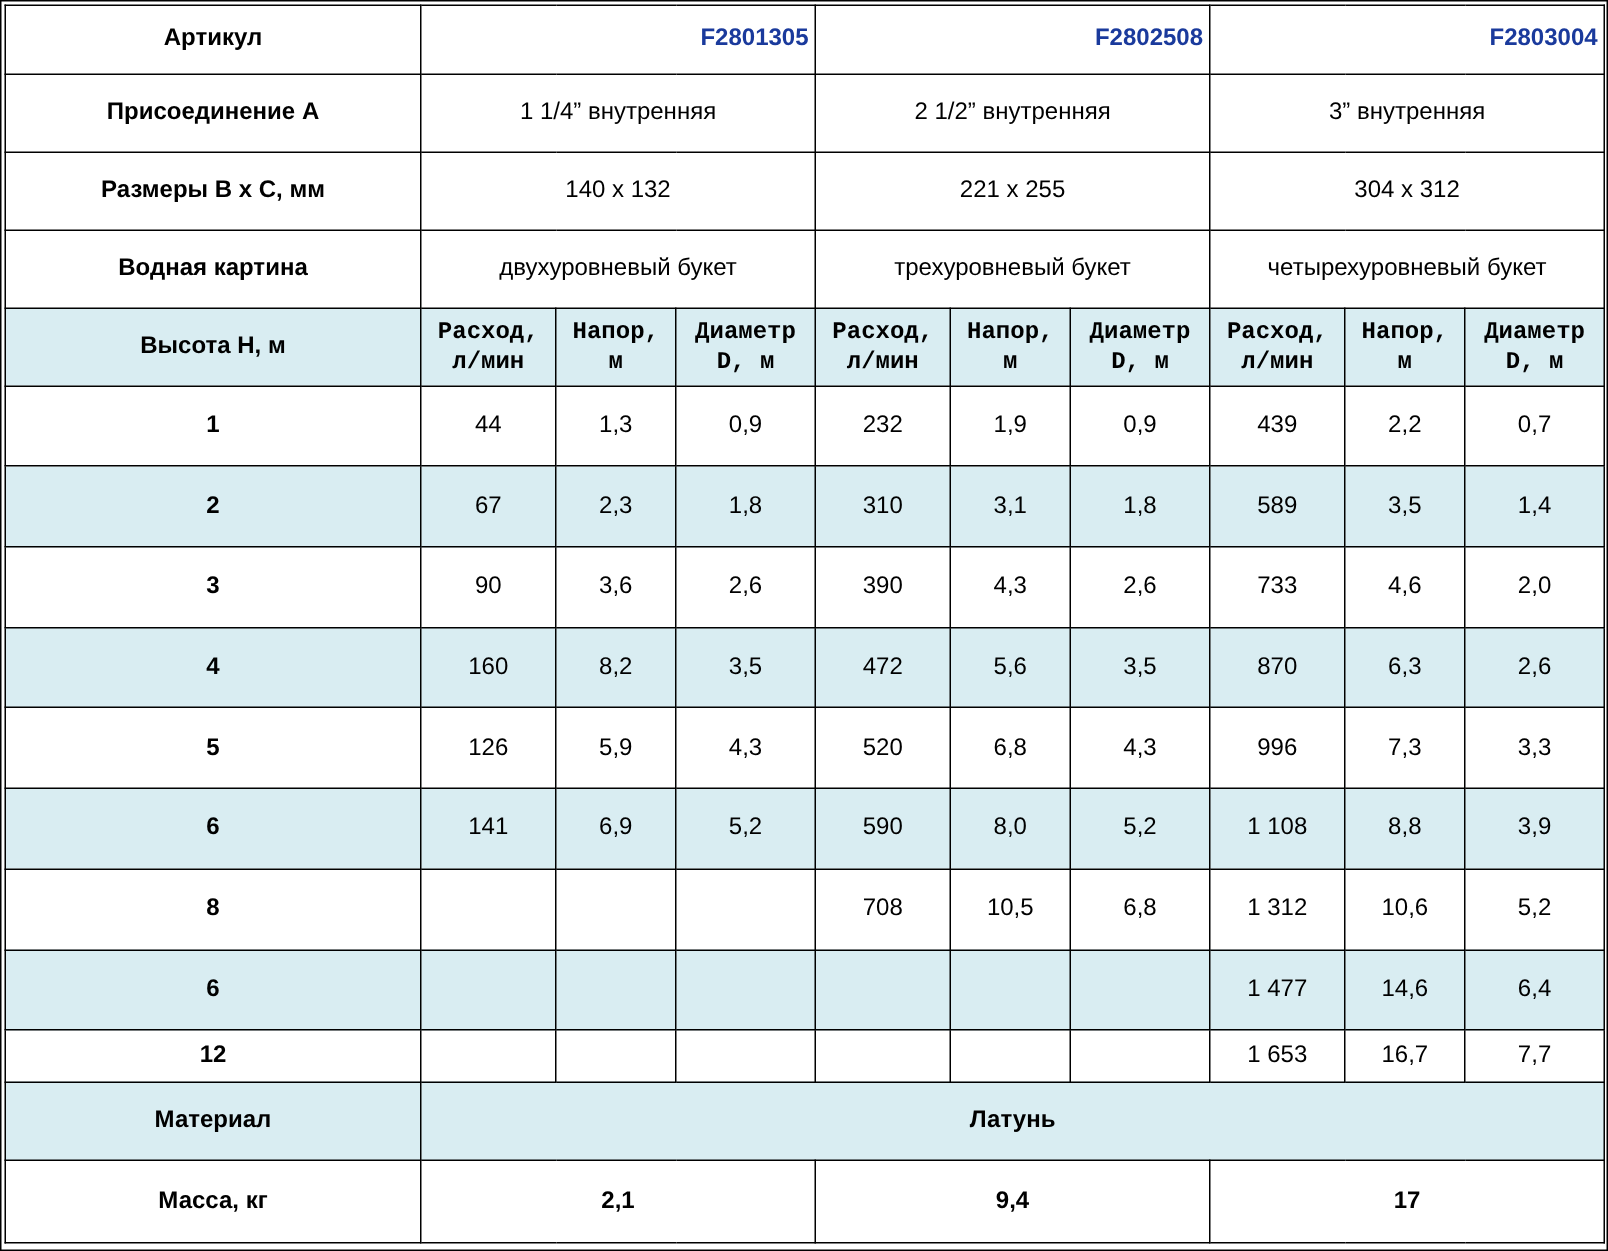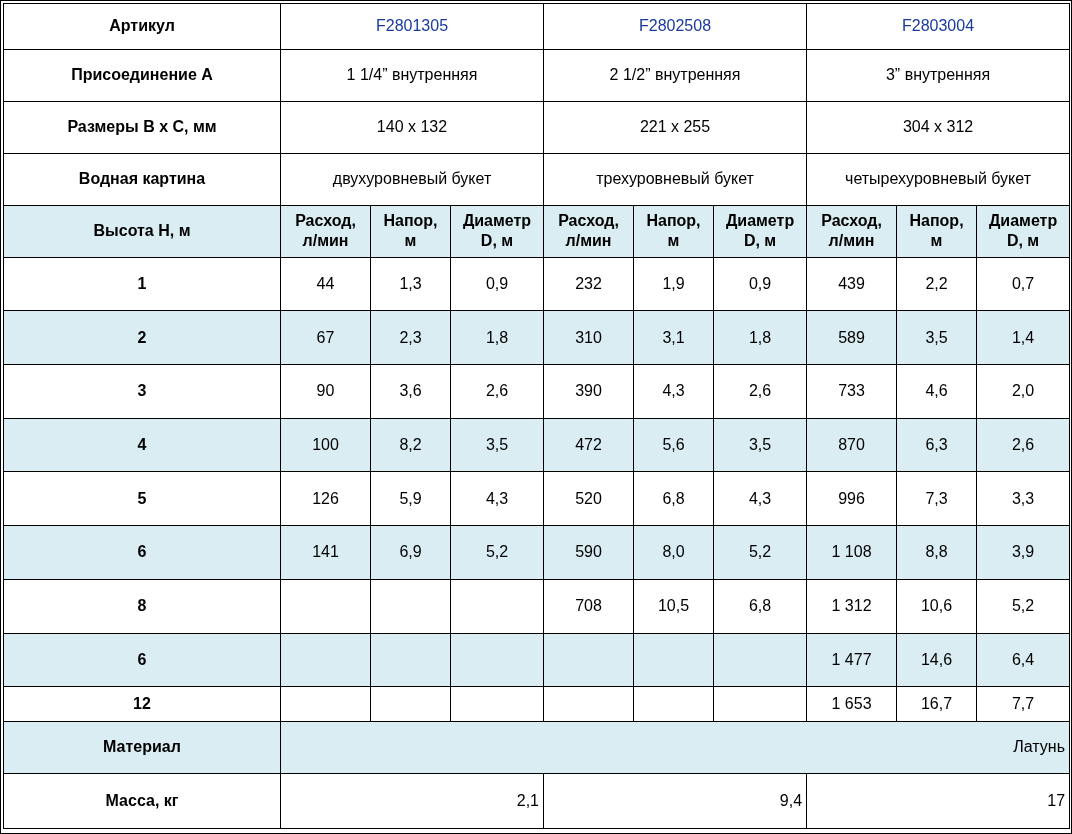--- a/index.html
+++ b/index.html
@@ -21,25 +21,25 @@
     border: 1px solid #000;
     text-align: center;
     vertical-align: middle;
     font-size: 16px;
     color: #000;
     padding: 2px 4px;
     white-space: pre-line;
     line-height: 1.25;
   }
   td.lbl { font-weight: bold; }
-  td.article { font-weight: normal; color: var(--accent); }
+  td.article { font-weight: bold; color: var(--accent); text-align: right; }
   tr.hdr td { background: var(--rowblue); font-weight: bold; }
-  td.hdr-sub { background: var(--rowblue); font-weight: bold; }
+  td.hdr-sub { background: var(--rowblue); font-weight: bold; font-family: Liberation Mono, monospace; }
   tr.alt td { background: var(--rowblue); }
-  td.bold { font-weight: normal; text-align: right; }
+  td.bold { font-weight: bold; }
 </style>
 </head>
 <body>
 
 <div class="wrap">
 <table class="spec">
   <colgroup>
     <col style="width:277px">
     <col style="width:90px">
         <col style="width:80px">
@@ -136,21 +136,21 @@
     <td>2,6</td>
     <td>390</td>
     <td>4,3</td>
     <td>2,6</td>
     <td>733</td>
     <td>4,6</td>
     <td>2,0</td>
   </tr>
   <tr class="alt" style="height:47px">
     <td class="lbl">4</td>
-    <td>100</td>
+    <td>160</td>
     <td>8,2</td>
     <td>3,5</td>
     <td>472</td>
     <td>5,6</td>
     <td>3,5</td>
     <td>870</td>
     <td>6,3</td>
     <td>2,6</td>
   </tr>
   <tr style="height:47px">

